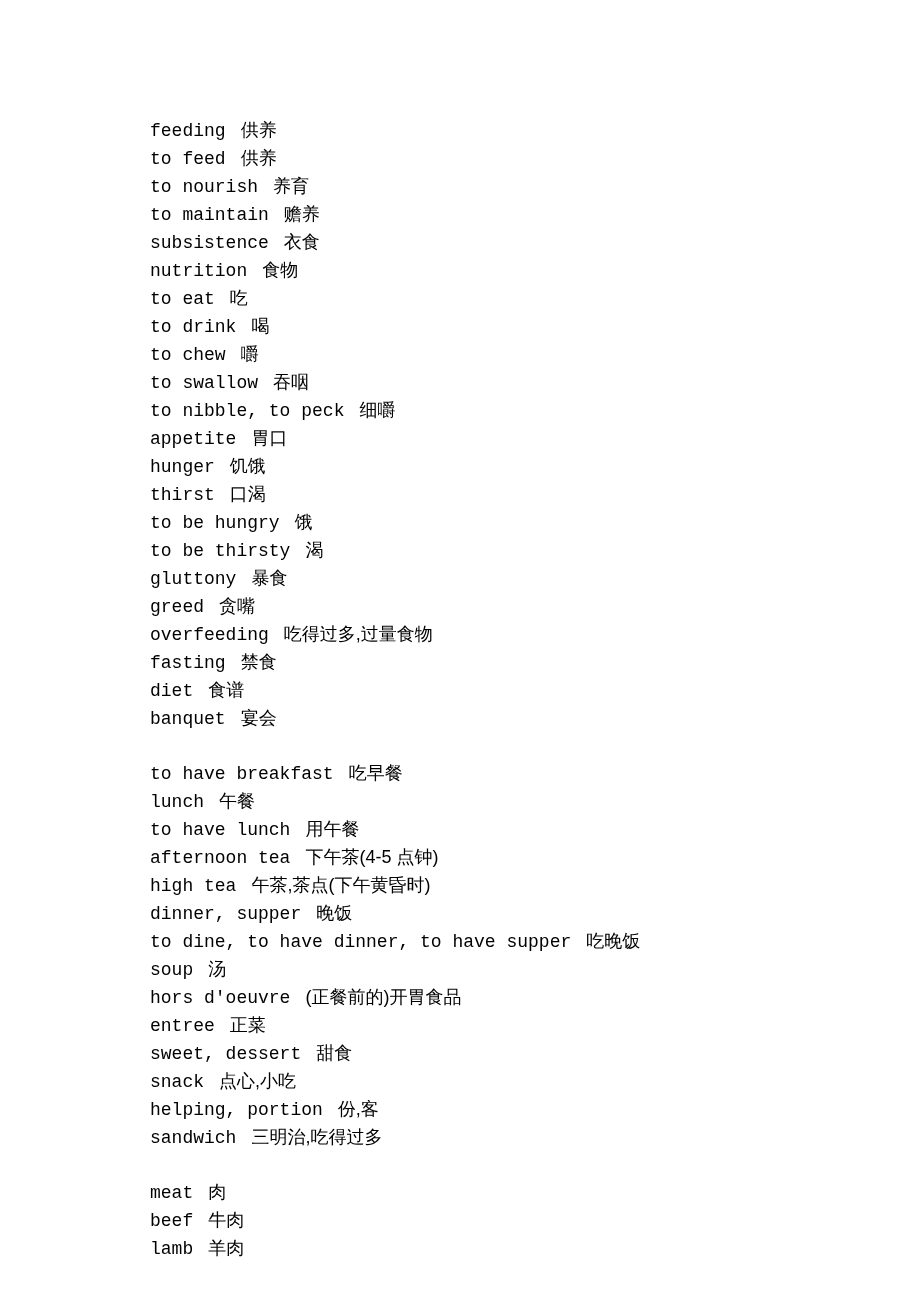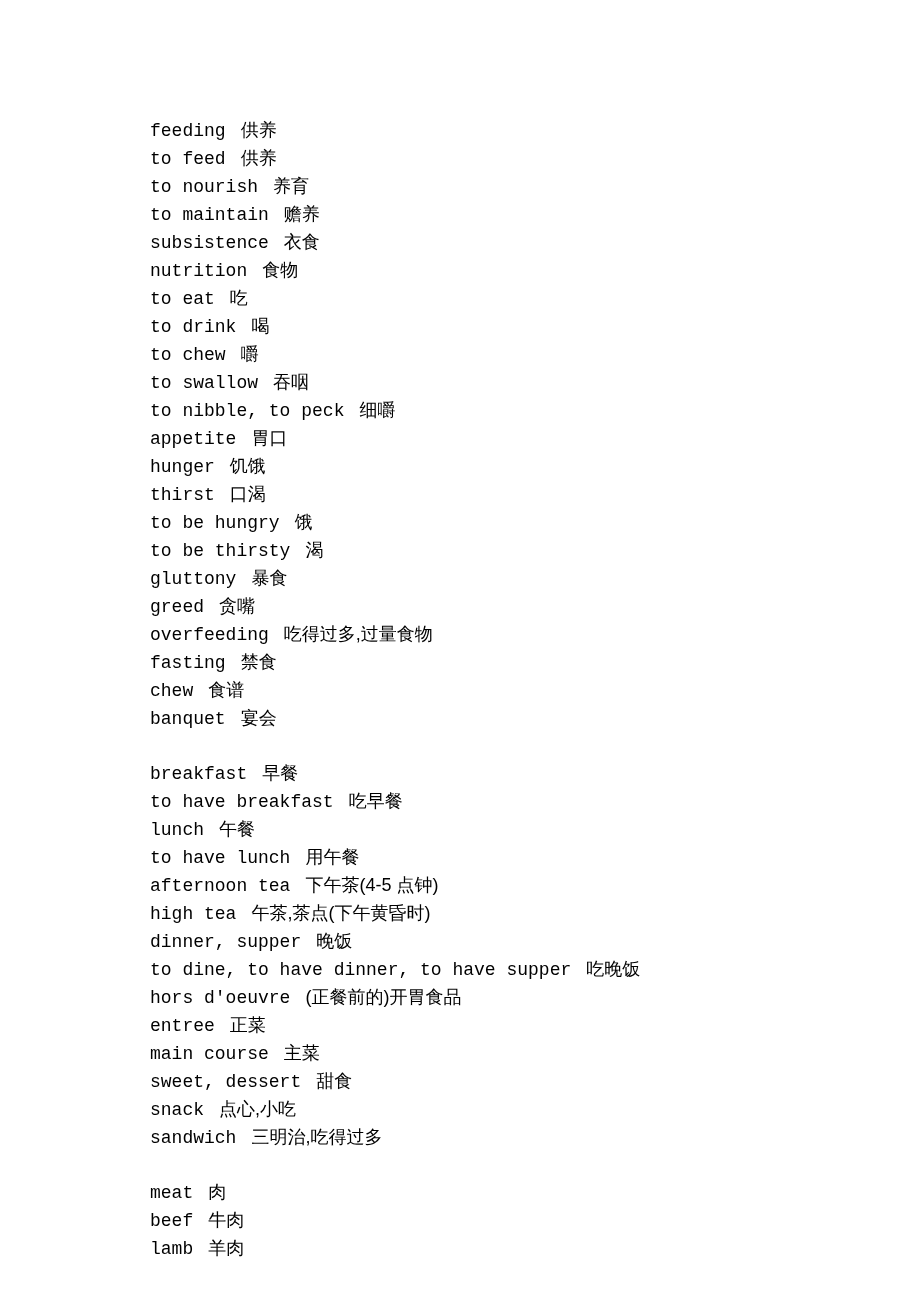--- a/index.html
+++ b/index.html
@@ -47,34 +47,34 @@
     <div class="entry"><span class="english">to nibble, to peck</span>&nbsp;&nbsp;&nbsp;<span class="chinese">细嚼</span></div>
     <div class="entry"><span class="english">appetite</span>&nbsp;&nbsp;&nbsp;<span class="chinese">胃口</span></div>
     <div class="entry"><span class="english">hunger</span>&nbsp;&nbsp;&nbsp;<span class="chinese">饥饿</span></div>
     <div class="entry"><span class="english">thirst</span>&nbsp;&nbsp;&nbsp;<span class="chinese">口渴</span></div>
     <div class="entry"><span class="english">to be hungry</span>&nbsp;&nbsp;&nbsp;<span class="chinese">饿</span></div>
     <div class="entry"><span class="english">to be thirsty</span>&nbsp;&nbsp;&nbsp;<span class="chinese">渴</span></div>
     <div class="entry"><span class="english">gluttony</span>&nbsp;&nbsp;&nbsp;<span class="chinese">暴食</span></div>
     <div class="entry"><span class="english">greed</span>&nbsp;&nbsp;&nbsp;<span class="chinese">贪嘴</span></div>
     <div class="entry"><span class="english">overfeeding</span>&nbsp;&nbsp;&nbsp;<span class="chinese">吃得过多,过量食物</span></div>
     <div class="entry"><span class="english">fasting</span>&nbsp;&nbsp;&nbsp;<span class="chinese">禁食</span></div>
-    <div class="entry"><span class="english">chew</span>&nbsp;&nbsp;&nbsp;<span class="chinese">食谱</span></div>
+    <div class="entry"><span class="english">diet</span>&nbsp;&nbsp;&nbsp;<span class="chinese">食谱</span></div>
     <div class="entry"><span class="english">banquet</span>&nbsp;&nbsp;&nbsp;<span class="chinese">宴会</span></div>
     <div class="gap"></div>
-    <div class="entry"><span class="english">breakfast</span>&nbsp;&nbsp;&nbsp;<span class="chinese">早餐</span></div>
     <div class="entry"><span class="english">to have breakfast</span>&nbsp;&nbsp;&nbsp;<span class="chinese">吃早餐</span></div>
     <div class="entry"><span class="english">lunch</span>&nbsp;&nbsp;&nbsp;<span class="chinese">午餐</span></div>
     <div class="entry"><span class="english">to have lunch</span>&nbsp;&nbsp;&nbsp;<span class="chinese">用午餐</span></div>
     <div class="entry"><span class="english">afternoon tea</span>&nbsp;&nbsp;&nbsp;<span class="chinese">下午茶(4-5 点钟)</span></div>
     <div class="entry"><span class="english">high tea</span>&nbsp;&nbsp;&nbsp;<span class="chinese">午茶,茶点(下午黄昏时)</span></div>
     <div class="entry"><span class="english">dinner, supper</span>&nbsp;&nbsp;&nbsp;<span class="chinese">晚饭</span></div>
     <div class="entry"><span class="english">to dine, to have dinner, to have supper</span>&nbsp;&nbsp;&nbsp;<span class="chinese">吃晚饭</span></div>
+    <div class="entry"><span class="english">soup</span>&nbsp;&nbsp;&nbsp;<span class="chinese">汤</span></div>
     <div class="entry"><span class="english">hors d'oeuvre</span>&nbsp;&nbsp;&nbsp;<span class="chinese">(正餐前的)开胃食品</span></div>
     <div class="entry"><span class="english">entree</span>&nbsp;&nbsp;&nbsp;<span class="chinese">正菜</span></div>
-    <div class="entry"><span class="english">main course</span>&nbsp;&nbsp;&nbsp;<span class="chinese">主菜</span></div>
     <div class="entry"><span class="english">sweet, dessert</span>&nbsp;&nbsp;&nbsp;<span class="chinese">甜食</span></div>
     <div class="entry"><span class="english">snack</span>&nbsp;&nbsp;&nbsp;<span class="chinese">点心,小吃</span></div>
+    <div class="entry"><span class="english">helping, portion</span>&nbsp;&nbsp;&nbsp;<span class="chinese">份,客</span></div>
     <div class="entry"><span class="english">sandwich</span>&nbsp;&nbsp;&nbsp;<span class="chinese">三明治,吃得过多</span></div>
     <div class="gap"></div>
     <div class="entry"><span class="english">meat</span>&nbsp;&nbsp;&nbsp;<span class="chinese">肉</span></div>
     <div class="entry"><span class="english">beef</span>&nbsp;&nbsp;&nbsp;<span class="chinese">牛肉</span></div>
     <div class="entry"><span class="english">lamb</span>&nbsp;&nbsp;&nbsp;<span class="chinese">羊肉</span></div>
   </div>
 
 </body></html>

